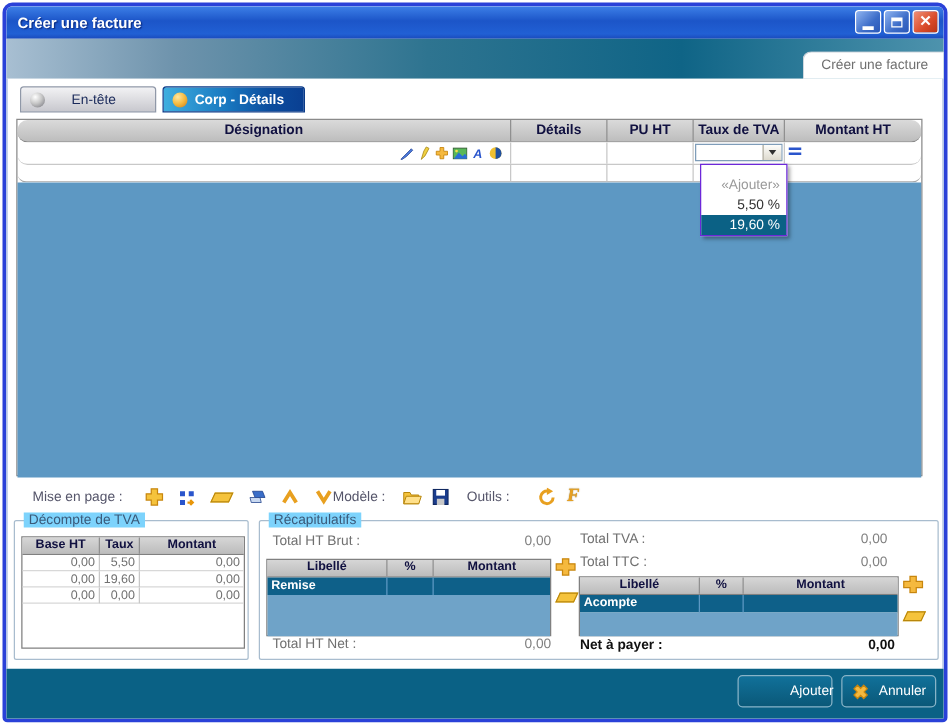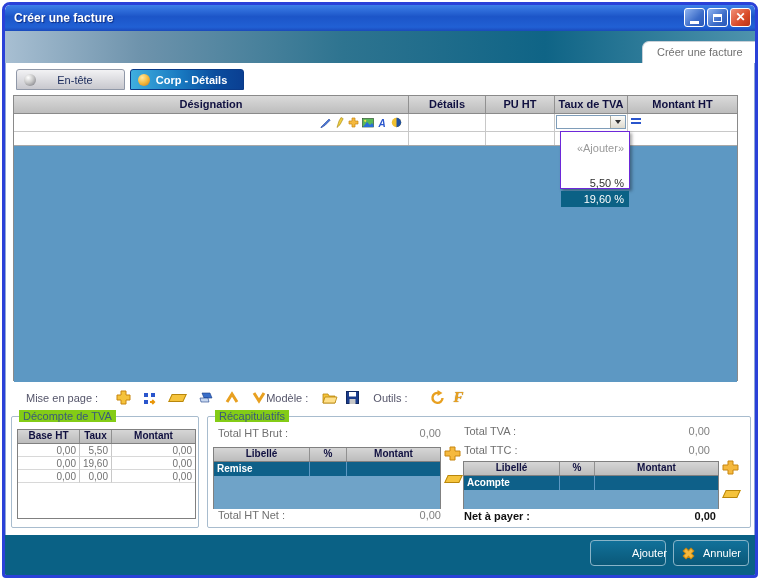--- a/index.html
+++ b/index.html
@@ -35,21 +35,21 @@
   .tab .tlabel{flex:1;text-align:center;padding-right:10px;}
   .tab-inactive{left:10px;width:109px;border:1px solid #9098A8;
        background:linear-gradient(180deg,#F2F2F4 0%,#C8C8CE 100%);color:#1A2A5A;}
   .tab-inactive .sphere{background:radial-gradient(circle at 35% 30%,#FFFFFF 0%,#C8C8C8 45%,#707078 100%);}
   .tab-active{left:124px;width:114px;border:1px solid #0A3A88;color:#fff;font-weight:bold;
        background:linear-gradient(90deg,#3FAEDF 0%,#1878C0 45%,#0B4D9E 75%,#0A3F92 100%);}
   .tab-active .sphere{background:radial-gradient(circle at 35% 30%,#FFE8A0 0%,#F5B93E 50%,#C87818 100%);}
   
   .grid{position:absolute;left:7px;top:32px;width:725px;height:286px;box-sizing:border-box;
         border:1px solid #8A8A8A;background:#fff;}
-  .grow{display:flex;}
+  .grow{display:flex;border-radius:8px;}
   .gc{box-sizing:border-box;}
   .gc1{width:395px;}.gc2{width:77px;}.gc3{width:69px;}.gc4{width:73px;}.gc5{width:109px;}
   .ghead{height:17px;line-height:16px;background:linear-gradient(180deg,#DADADA 0%,#BDBDBD 100%);
          border-bottom:1px solid #8A8A8A;}
   .ghead .gc{text-align:center;font-weight:bold;color:#101040;border-right:1px solid #909090;}
   .ghead .gc:last-child{border-right:none;}
   .grow1{height:17px;border-bottom:1px solid #C8C8C8;}
   .grow2{height:13px;border-bottom:1px solid #A8A8A8;}
   .grow1 .gc,.grow2 .gc{border-right:1px solid #C8C8C8;}
   .grow1 .gc:last-child,.grow2 .gc:last-child{border-right:none;}
@@ -64,32 +64,32 @@
   .combo-arrow{width:0;height:0;border-left:3px solid transparent;border-right:3px solid transparent;
          border-top:4px solid #303030;}
   .eqicon{margin:4px 0 0 3px;}
   .eqicon div{width:10px;height:2px;background:#2A55CC;margin-bottom:2px;}
   
   .ddlist{position:absolute;left:554px;top:68px;width:70px;height:58px;box-sizing:border-box;
           background:#fff;border:1px solid #6d28d9;box-shadow:2px 2px 3px rgba(0,0,0,0.35);
           padding-top:8px;z-index:20;}
   .ddopt{height:16px;line-height:16px;text-align:right;padding-right:5px;cursor:default;}
   .ddopt.muted{color:#9A9A9A;}
-  .ddopt.plain{color:#303030;margin-top:19px;}
+  .ddopt.plain{color:#303030;}
   .ddopt.sel{background:#0B6185;color:#fff;}
   
   .toolbar{position:absolute;left:7px;top:321px;width:736px;height:27px;display:flex;align-items:center;}
   .tlabel2{color:#55556A;}
   .ticon{display:flex;align-items:center;justify-content:center;cursor:default;}
   .skew{display:inline-block;width:13px;height:6px;background:#F5C33C;border:1px solid #B8860B;
         transform:skewX(-25deg);}
   .fletter{font:italic bold 15px "Liberation Serif",serif;color:#E8A020;text-shadow:0 0 1px #806010;}
   
   .group{position:absolute;box-sizing:border-box;border:1px solid #A8BCCE;border-radius:2px;}
-  .glabel{position:absolute;top:-7px;left:7px;background:#84cc16;padding:0 4px;color:#3A5A7A;}
+  .glabel{position:absolute;top:-7px;left:7px;background:#7dd3fc;padding:0 4px;color:#3A5A7A;}
   
   .mini{position:absolute;box-sizing:border-box;border:1px solid #808080;background:#fff;font-size:10px;}
   .mrow{display:flex;}
   .mh{height:13px;line-height:12px;background:linear-gradient(180deg,#D6D6D6 0%,#BCBCBC 100%);
       border-bottom:1px solid #808080;font-weight:bold;color:#101040;}
   .mh>div{box-sizing:border-box;text-align:center;border-right:1px solid #909090;}
   .mh>div:last-child{border-right:none;}
   .md{height:13px;line-height:13px;color:#707070;}
   .md>div{box-sizing:border-box;text-align:right;padding-right:3px;border-right:1px solid #C8C8C8;
       border-bottom:1px solid #D8D8D8;}

